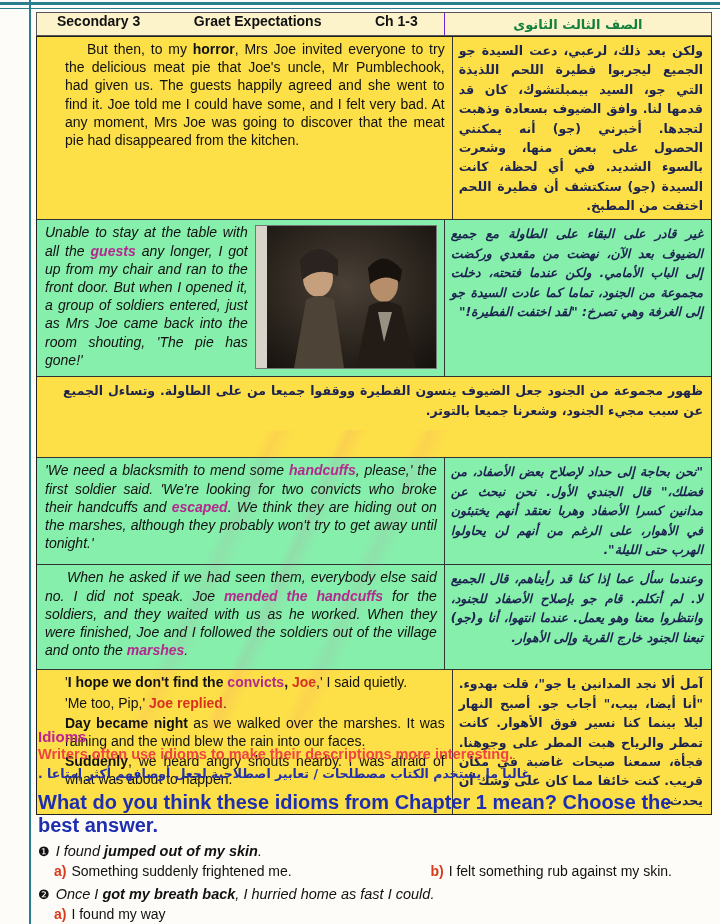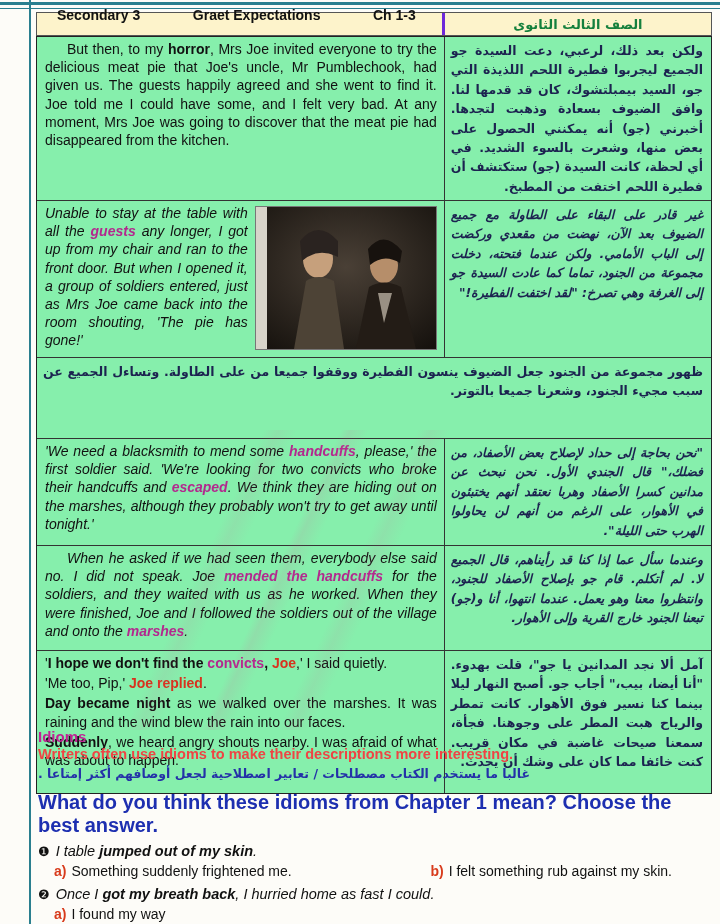--- a/index.html
+++ b/index.html
@@ -10,33 +10,33 @@
   .rule-top-1{position:absolute;top:2px;left:0;right:0;height:3px;background:#2a7f8f;}
   .rule-top-2{position:absolute;top:8px;left:0;right:0;height:1px;background:#2a7f8f;}
   .rule-left{position:absolute;top:0;bottom:0;left:29px;width:2px;background:#2a7f8f;}
 
   
   .hdr{
     position:absolute;top:12px;left:36px;right:8px;height:22px;
     background:#fdf3cb;border:1px solid #555;display:flex;align-items:stretch;
     font-weight:bold;font-size:14px;
   }
-  .hdr-en{flex:0 0 60.5%;display:flex;align-items:flex-end;justify-content:space-between;
-    padding:0 26px 12px 20px;box-sizing:border-box;border-right:3px solid #6d28d9;}
+  .hdr-en{flex:0 0 60.5%;display:flex;align-items:flex-start;justify-content:space-between;
+    padding:0 26px 0 20px;box-sizing:border-box;border-right:1px solid #6d28d9;}
   .hdr-ar{flex:1;display:flex;align-items:center;justify-content:center;
     font-family:"DejaVu Sans",sans-serif;font-size:13px;color:#15803d;direction:rtl;}
 
   
   .story{
     position:absolute;top:36px;left:36px;right:8px;
     border:1.5px solid #222;background:#fff;
   }
   .row{display:flex;border-bottom:1px solid #333;}
   .row:last-child{border-bottom:none;}
-  .bg-lav{background:#86efac;}
+  .bg-lav{background:#fde047;padding-left:20px;}
   .bg-white{background:#86efac;font-style:italic;}
   .cell-en{
     flex:0 0 60.5%;box-sizing:border-box;padding:3px 7px 4px 8px;
     border-right:1px solid #333;font-size:14px;line-height:1.3;text-align:justify;
   }
   .cell-ar{
     flex:1;box-sizing:border-box;padding:4px 8px 4px 6px;
     font-family:"DejaVu Sans",sans-serif;font-size:12.5px;font-weight:bold;
     color:#1c2350;line-height:1.55;direction:rtl;text-align:justify;
   }
@@ -154,21 +154,21 @@
 
 <div class="watermark"></div>
 
 <section class="idioms">
   <div class="idm-title">Idioms</div>
   <div class="idm-sub">Writers often use idioms to make their descriptions more interesting.</div>
   <div class="idm-ar">غالبا ما يستخدم الكتاب مصطلحات / تعابير اصطلاحية لجعل أوصافهم أكثر إمتاعا .</div>
   <div class="idm-q">What do you think these idioms from Chapter 1 mean? Choose the best answer.</div>
   <div id="idiom-items">
       <div class="idiom-item">
-        <div class="idiom-stem"><span class="marker">❶</span><span class="seg-i">I table </span><span class="seg-bi">jumped out of my skin</span><span class="seg-i">.</span></div>
+        <div class="idiom-stem"><span class="marker">❶</span><span class="seg-i">I found </span><span class="seg-bi">jumped out of my skin</span><span class="seg-i">.</span></div>
         <div class="options">
           <div class="opt"><span class="opt-label">a)</span><span>Something suddenly frightened me.</span></div>
           <div class="opt"><span class="opt-label">b)</span><span>I felt something rub against my skin.</span></div>
         </div>
       </div>
       <div class="idiom-item">
         <div class="idiom-stem"><span class="marker">❷</span><span class="seg-i">Once I </span><span class="seg-bi">got my breath back</span><span class="seg-i">, I hurried home as fast I could.</span></div>
         <div class="options">
           <div class="opt"><span class="opt-label">a)</span><span>I found my way</span></div>
         </div>

